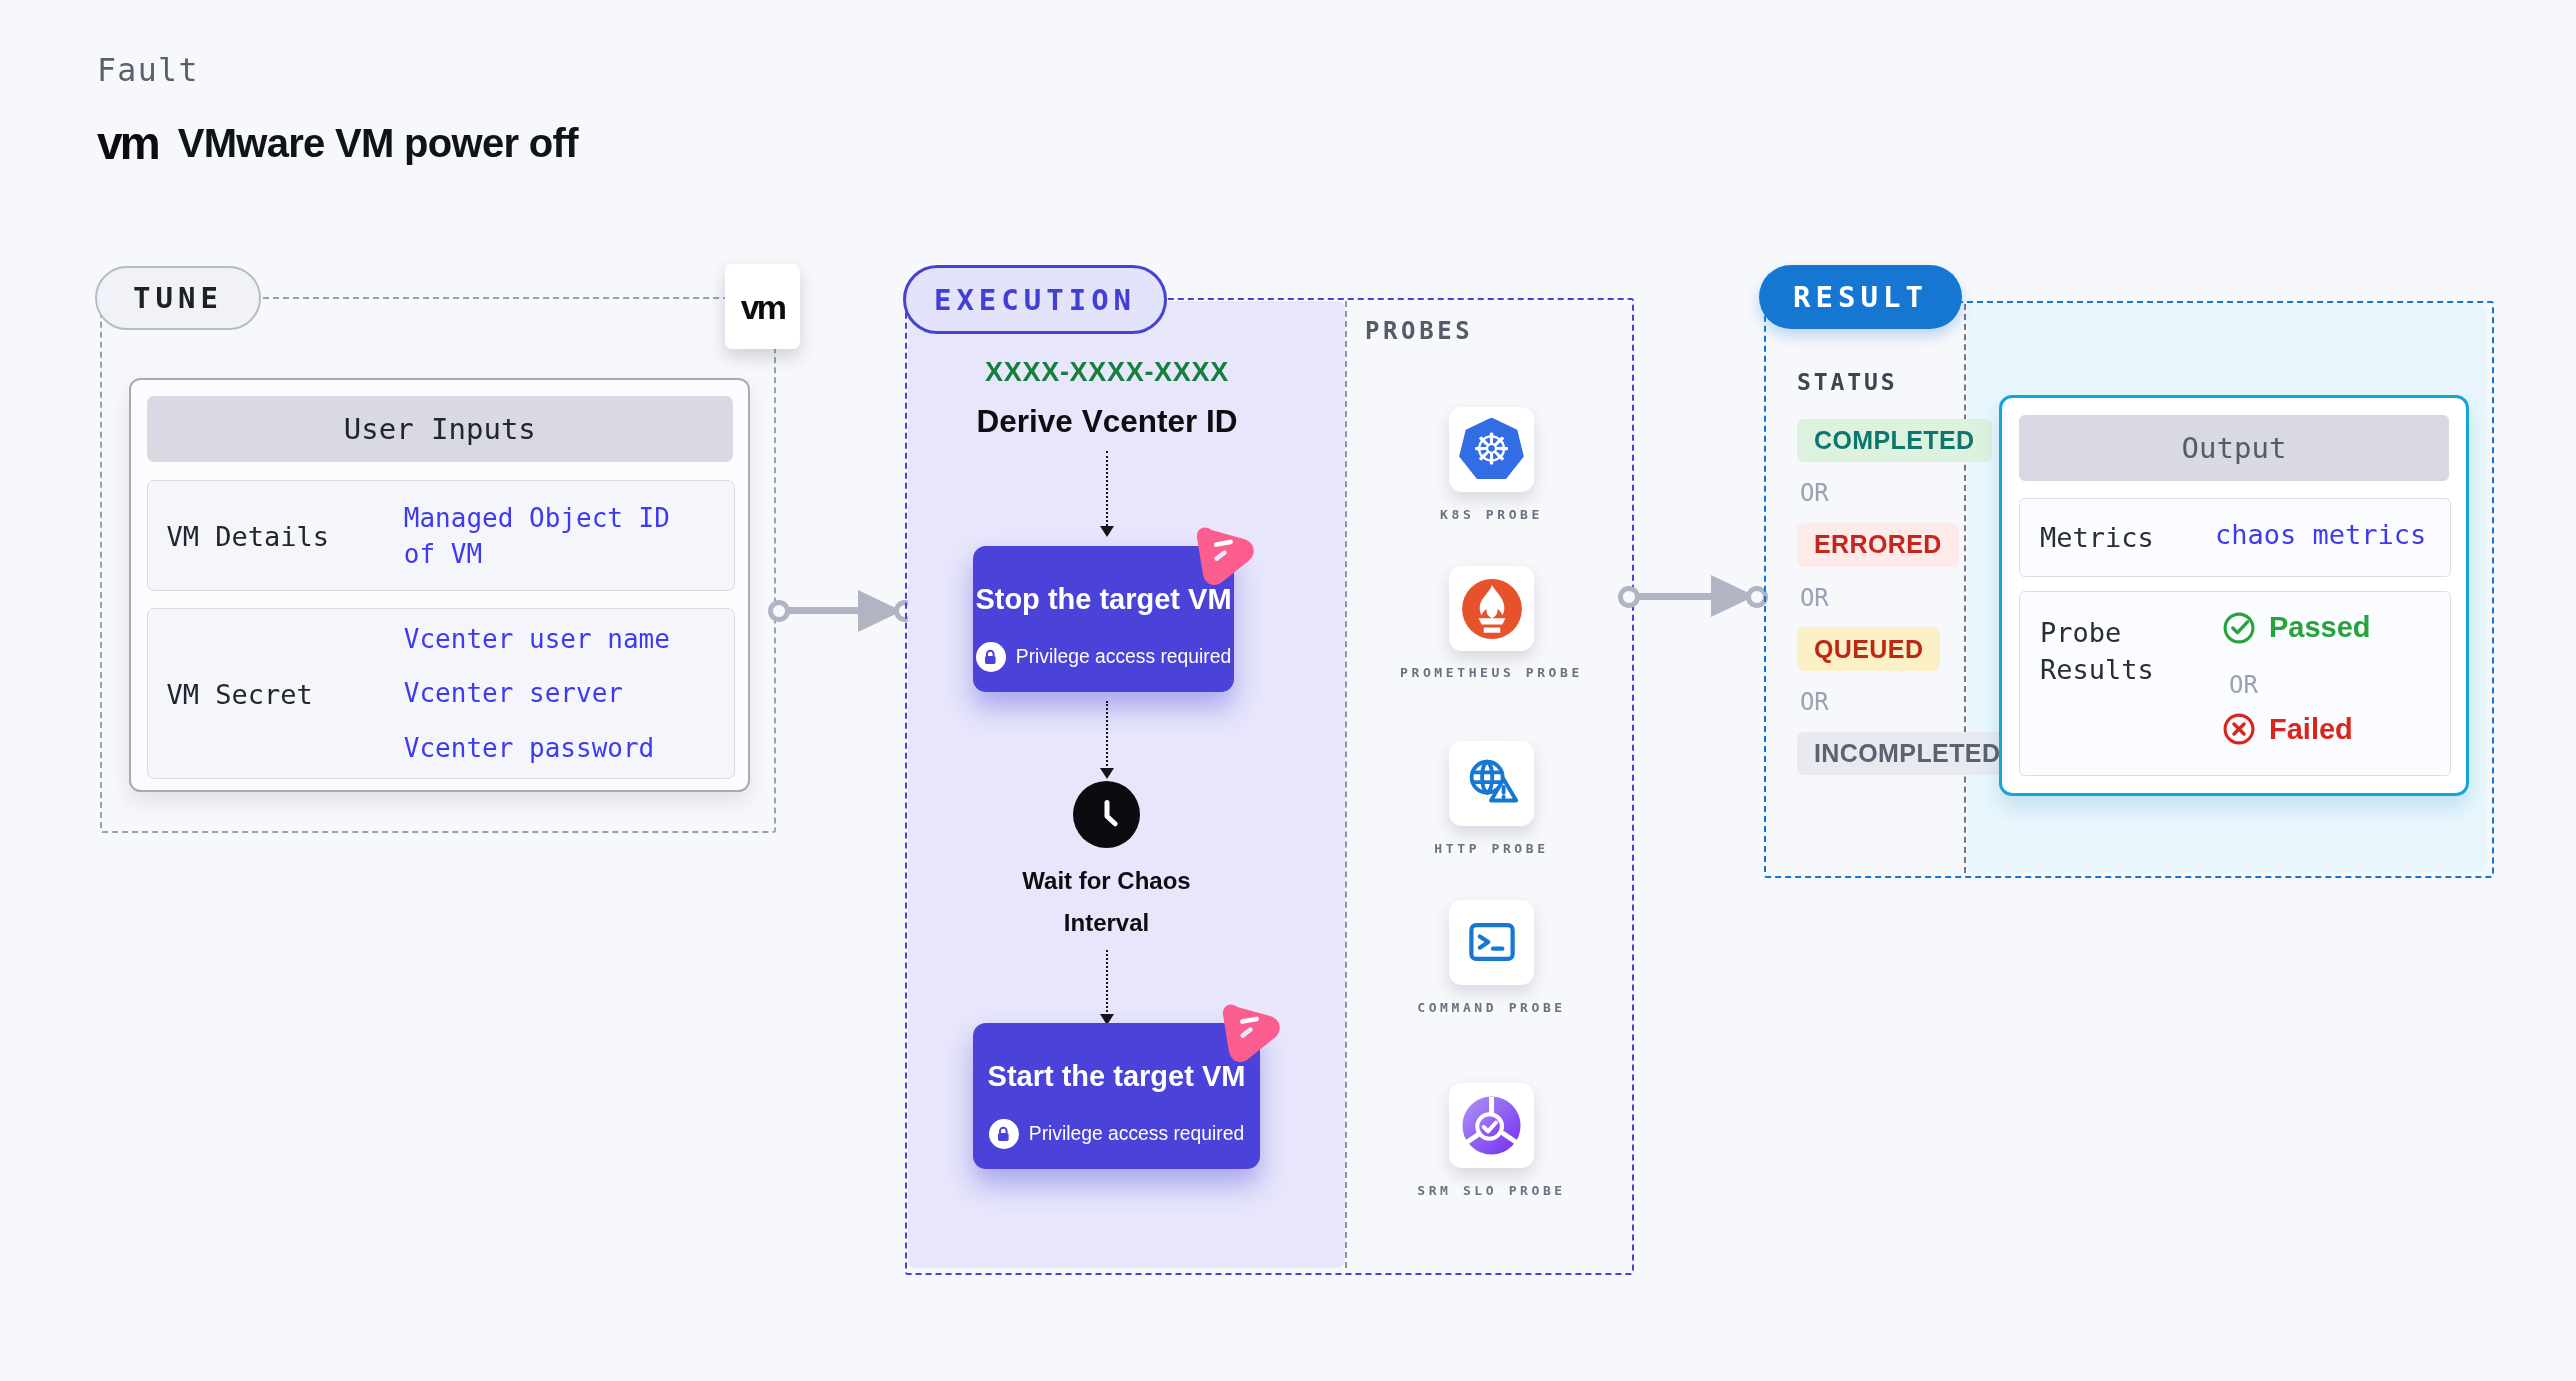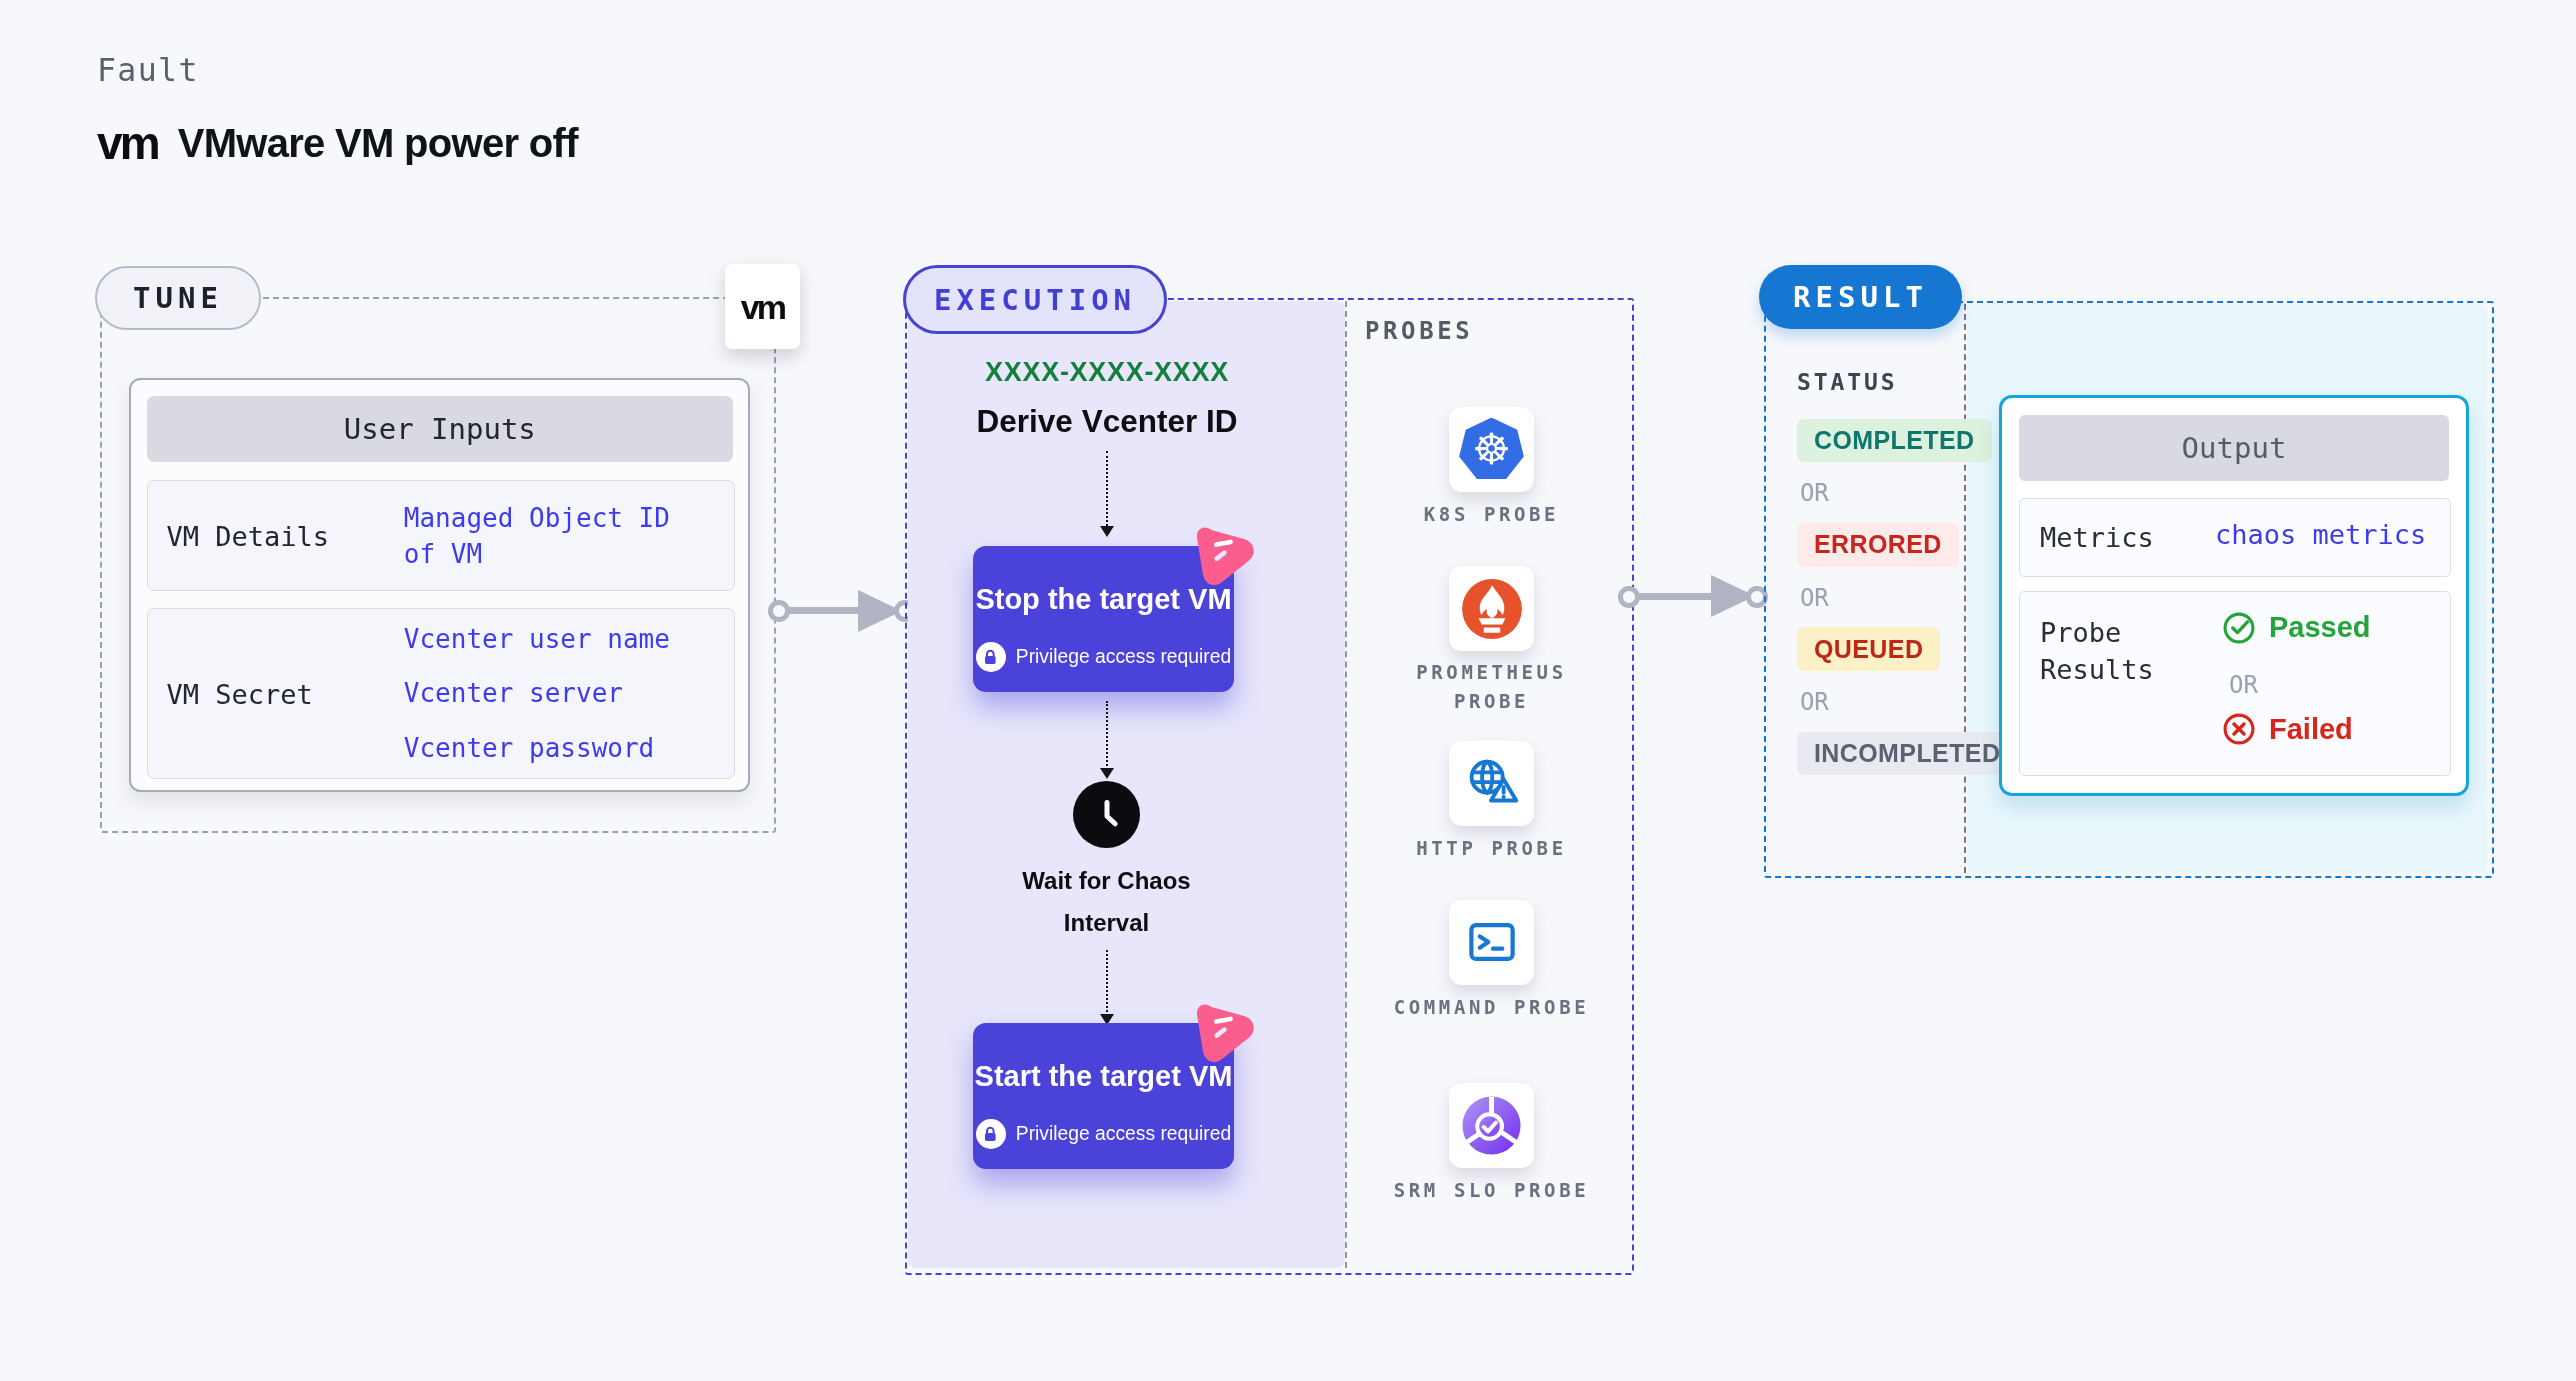--- a/index.html
+++ b/index.html
@@ -57,21 +57,21 @@
   .lockcirc{width:30px;height:30px;border-radius:50%;background:#fff;display:flex;align-items:center;justify-content:center;}
   .stepnote{font-size:19.3px;font-weight:500;color:#fff;}
   .litmus{position:absolute;right:-24px;top:-21.5px;width:69px;height:69px;transform:rotate(8deg);}
   .clock{width:67px;height:67px;border-radius:50%;background:#0b0c0f;display:flex;align-items:center;justify-content:center;}
   .waittxt{font-size:24px;font-weight:800;color:#0c0e12;line-height:42px;text-align:center;}
 
   
   .probes-title{font-size:24px;font-weight:bold;color:#565b68;letter-spacing:3.6px;}
   .probecard{width:85px;height:85px;background:#fff;border-radius:13px;left:1449px;
              box-shadow:0 7.2px 15.8px rgba(35,40,70,.14);display:flex;align-items:center;justify-content:center;}
-  .probelabel{left:1391px;width:201px;text-align:center;font-size:19px;font-weight:bold;color:#6b7181;
+  .probelabel{left:1391px;width:201px;text-align:center;font-size:13px;font-weight:bold;color:#6b7181;
               letter-spacing:3.6px;line-height:29px;}
   .hepta{width:66px;height:64px;background:#326de6;display:flex;align-items:center;justify-content:center;
          clip-path:polygon(50% 0%,89% 19%,99% 61%,72% 96%,28% 96%,1% 61%,11% 19%);}
   .hepta span{color:#fff;font-size:43px;line-height:1;font-family:"DejaVu Sans",sans-serif;}
 
   
   .status-title{font-size:23px;font-weight:bold;color:#3e4453;letter-spacing:2.9px;}
   .badge{display:inline-block;padding:7.2px 17px;border-radius:7.2px;font-size:25px;font-weight:bold;letter-spacing:0.4px;}
   .badge.completed{background:#dcf2de;color:#0f766e;}
   .badge.errored{background:#fcebe9;color:#c5271f;}
@@ -169,21 +169,21 @@
       </svg>
   </div>
   <div class="abs waittxt" style="left:963px;top:860px;width:287px;">
     <div>Wait for Chaos</div>
     <div>Interval</div>
   </div>
 
   <div class="abs dotconn" style="left:1106px;top:950px;height:66px;"></div>
   <div class="abs dotarrow" style="left:1100px;top:1014px;"></div>
 
-  <div class="abs stepcard" style="left:973px;top:1023px;">
+  <div class="abs stepcard" style="left:973px;top:1023px;padding-left:26px;">
     <svg class="litmus" viewBox="0 0 60 60">
       <path d="M16 6 C8 2 2 8 5 16 L14 45 C17 54 26 56 32 49 L52 28 C58 21 55 12 46 10 Z" fill="#fb5e8e"></path>
       <path d="M22 18 L34 14" stroke="#fff" stroke-width="4" stroke-linecap="round"></path>
       <path d="M24 30 L30 24" stroke="#e7e6fb" stroke-width="4" stroke-linecap="round"></path>
     </svg>
     <div class="steptitle">Start the target VM</div>
     <div class="steplock">
       <span class="lockcirc">
         <svg width="18.6" height="18.6" viewBox="0 0 28 28">
             <rect x="6" y="12" width="16" height="12" rx="2.5" fill="#4b43d9"></rect>

